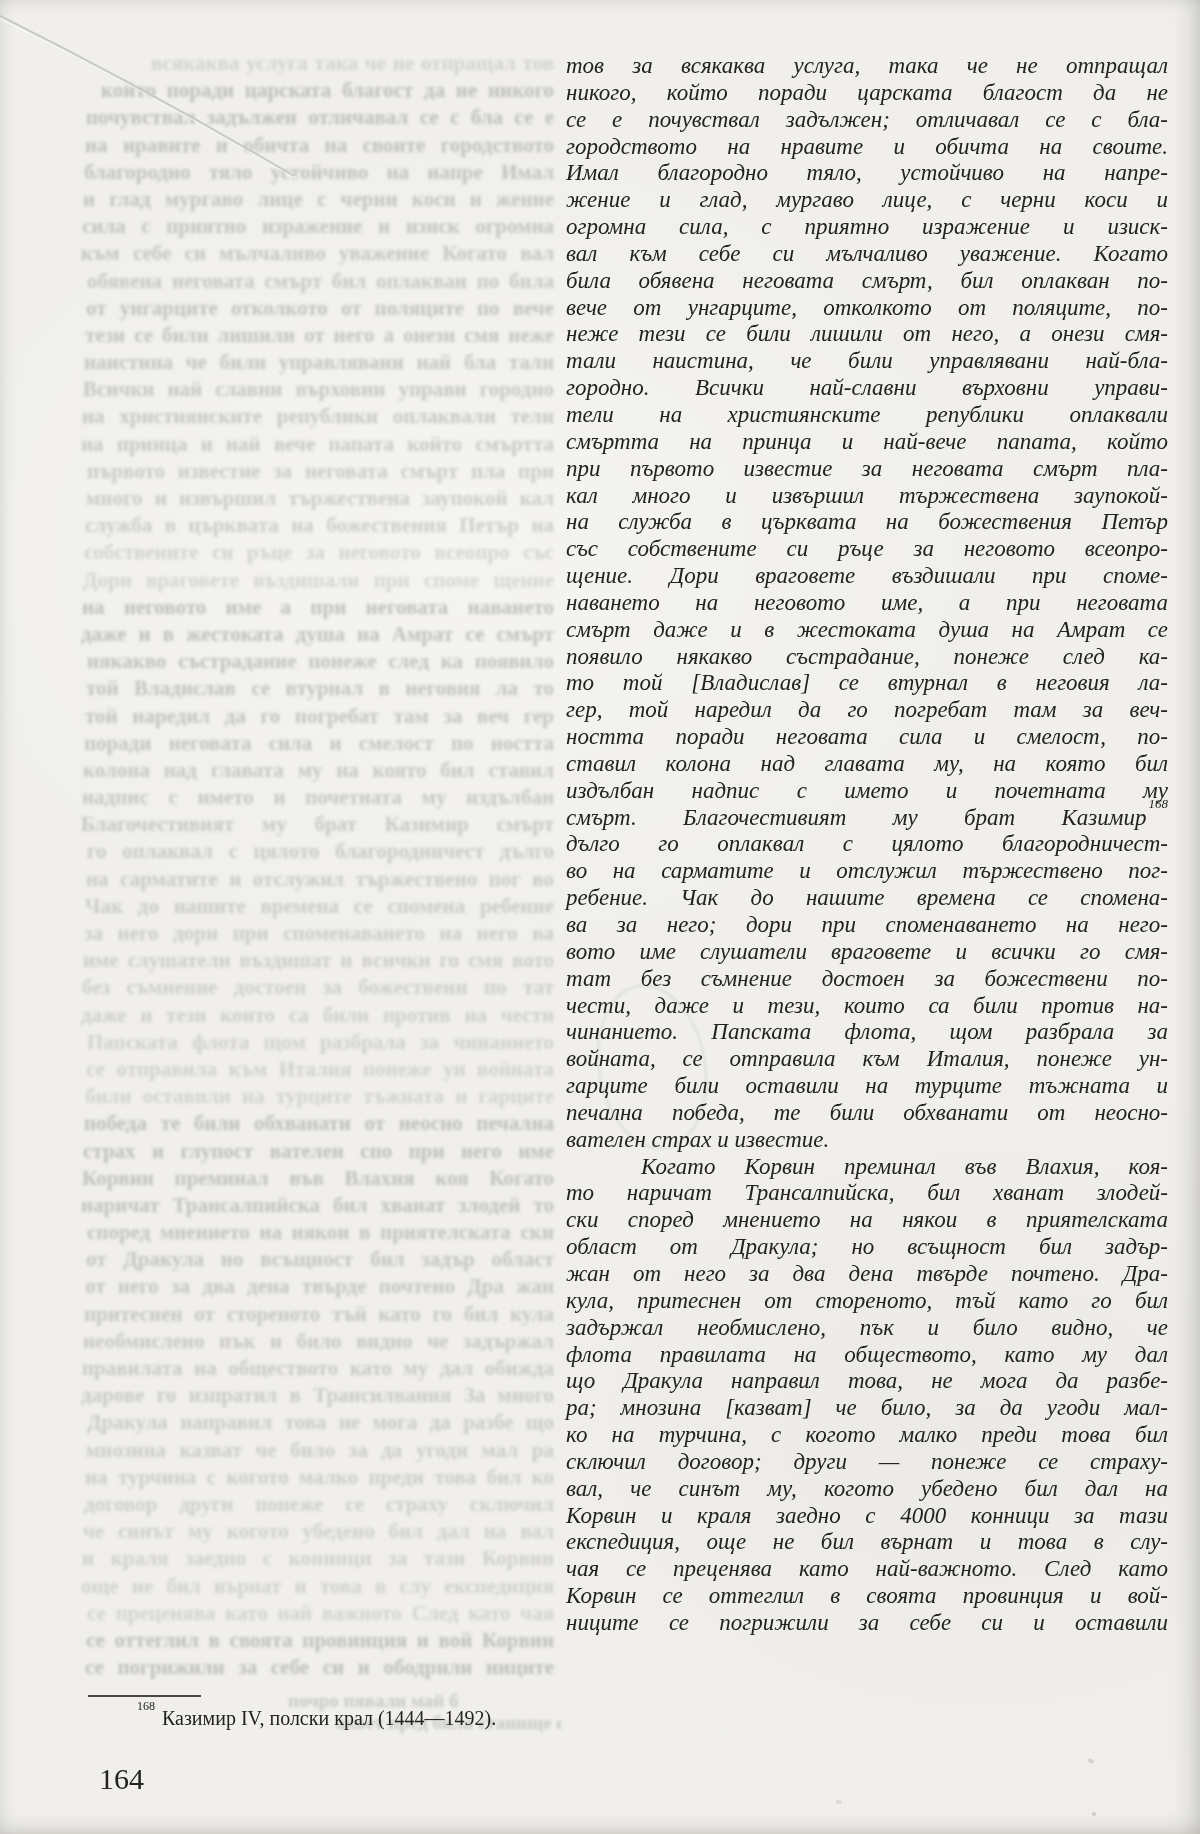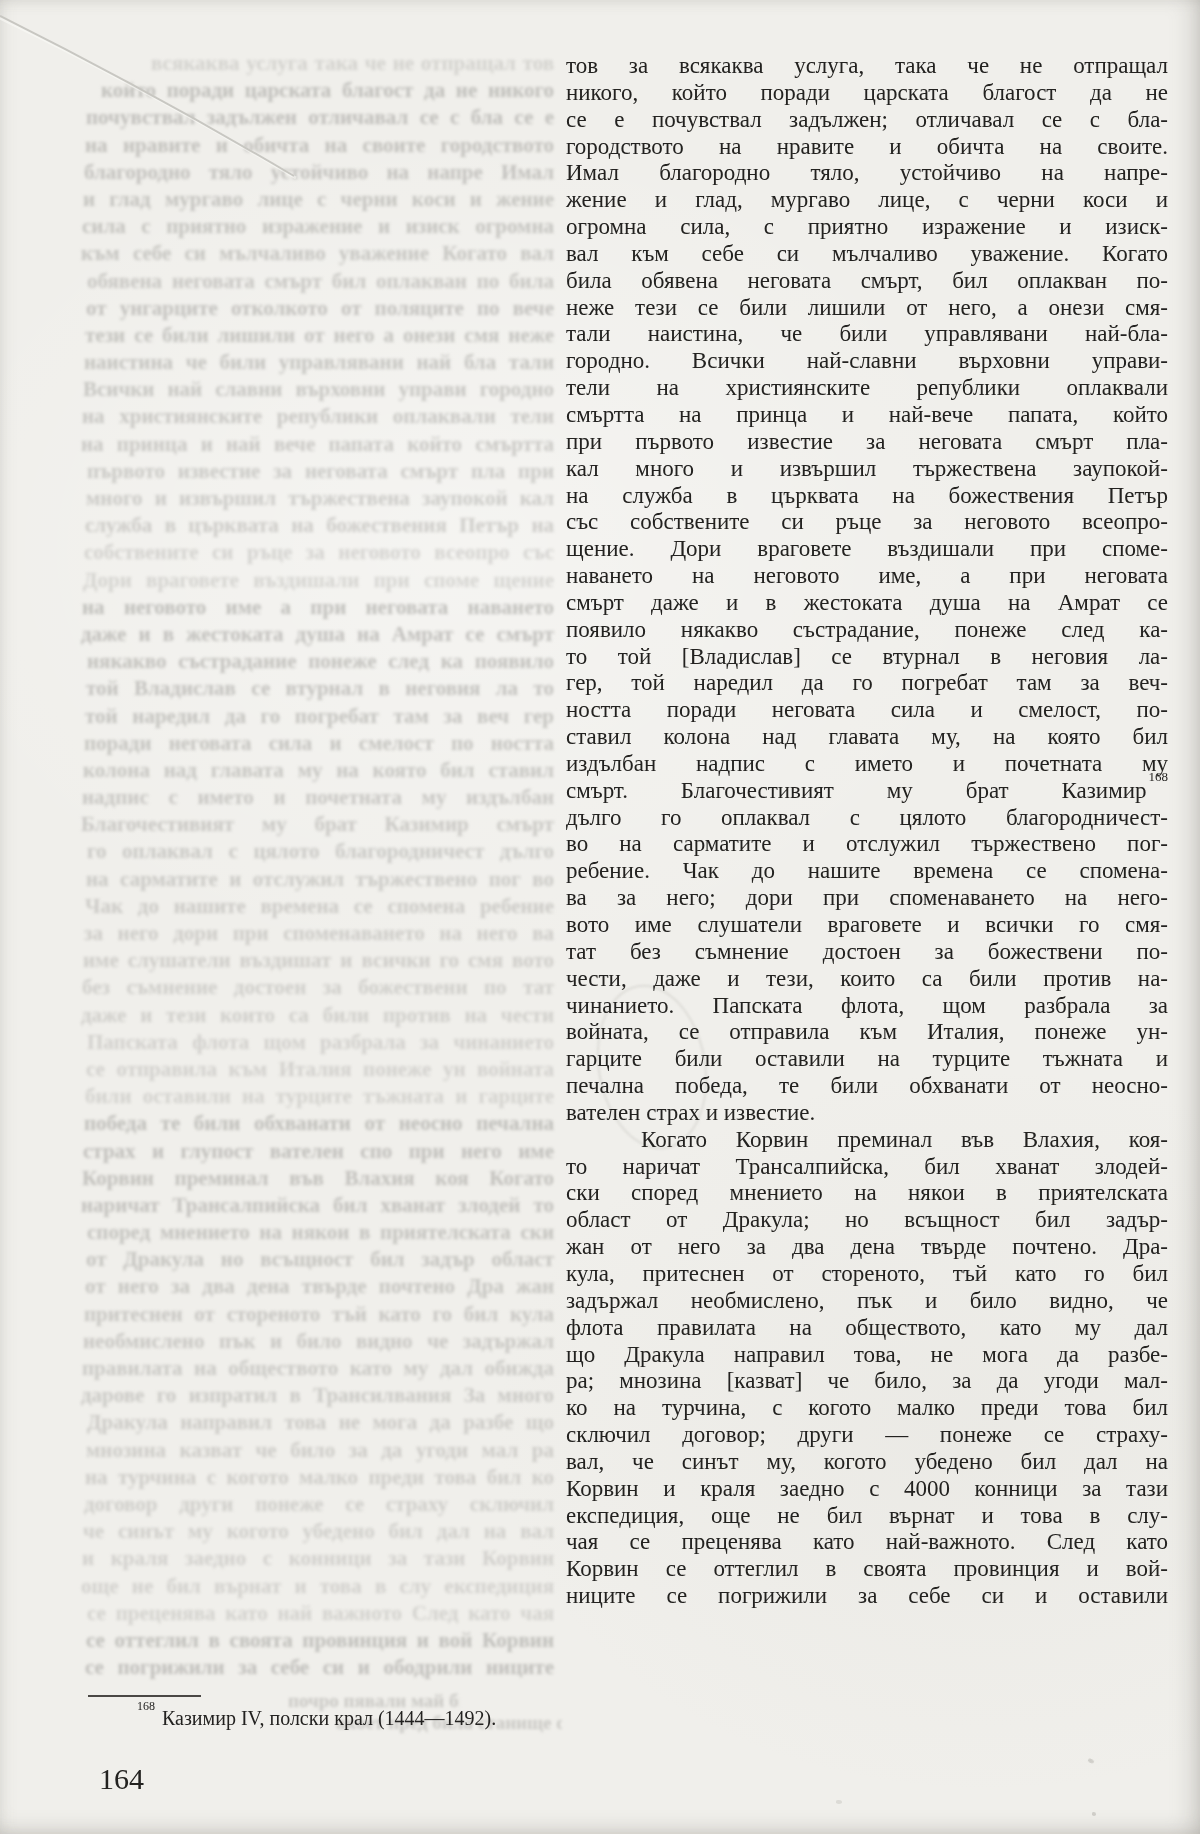--- a/index.html
+++ b/index.html
@@ -35,21 +35,21 @@
   .crease{ position:absolute; left:0; top:0; }
   
   .ring{
     position:absolute; left:598px; top:984px; width:104px; height:162px;
     border:2.5px solid var(--stain,#d3d2cd); border-radius:50%;
     transform:rotate(-10deg); filter:blur(1px); opacity:.65;
   }
   
   .bodycol{
     position:absolute; left:566px; top:53px; width:602px;
-    font-size:23px; line-height:26.85px; color:var(--ink,#232220);
+    font-size:23px; line-height:26.85px; color:var(--ink,#232220);font-style:italic;
   }
   .bline{ text-align:justify; text-align-last:justify; height:26.85px; }
   .bline.indent{ padding-left:75px; }
   .bline.flush{ text-align-last:left; }
   .bline sup{ font-size:13px; line-height:0; position:relative; top:-8px; margin-left:2px; }
   
   .fn-rule{ position:absolute; left:88px; top:1695px; width:113px; height:2.4px;
             background:#32312e; opacity:.88; }
   .footnote{ position:absolute; left:137px; top:1707px; width:460px;
              font-size:20px; color:var(--ink,#232220); }
@@ -145,20 +145,21 @@
   <div class="bodycol">
       <div class="bline">тов за всякаква услуга, така че не отпращал</div>
       <div class="bline">никого, който поради царската благост да не</div>
       <div class="bline">се е почувствал задължен; отличавал се с бла-</div>
       <div class="bline">городството на нравите и обичта на своите.</div>
       <div class="bline">Имал благородно тяло, устойчиво на напре-</div>
       <div class="bline">жение и глад, мургаво лице, с черни коси и</div>
       <div class="bline">огромна сила, с приятно изражение и изиск-</div>
       <div class="bline">вал към себе си мълчаливо уважение. Когато</div>
       <div class="bline">била обявена неговата смърт, бил оплакван по-</div>
+      <div class="bline">вече от унгарците, отколкото от поляците, по-</div>
       <div class="bline">неже тези се били лишили от него, а онези смя-</div>
       <div class="bline">тали наистина, че били управлявани най-бла-</div>
       <div class="bline">городно. Всички най-славни върховни управи-</div>
       <div class="bline">тели на християнските републики оплаквали</div>
       <div class="bline">смъртта на принца и най-вече папата, който</div>
       <div class="bline">при първото известие за неговата смърт пла-</div>
       <div class="bline">кал много и извършил тържествена заупокой-</div>
       <div class="bline">на служба в църквата на божествения Петър</div>
       <div class="bline">със собствените си ръце за неговото всеопро-</div>
       <div class="bline">щение. Дори враговете въздишали при споме-</div>

